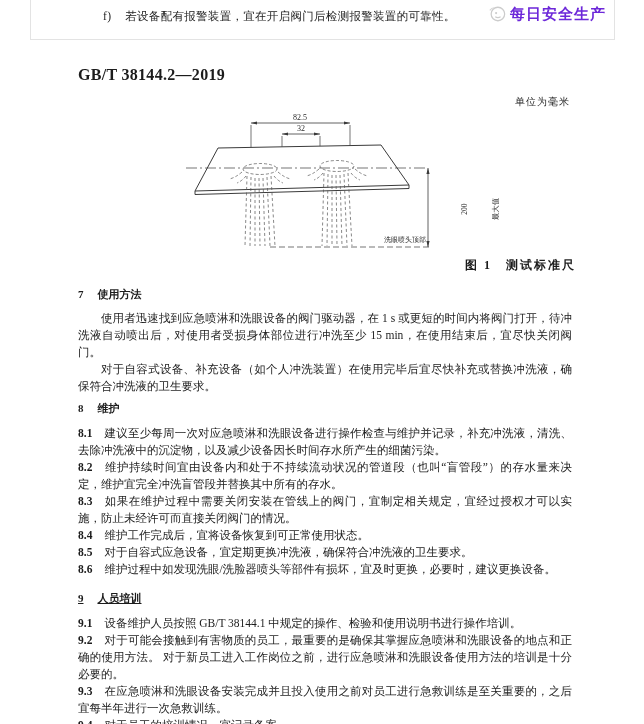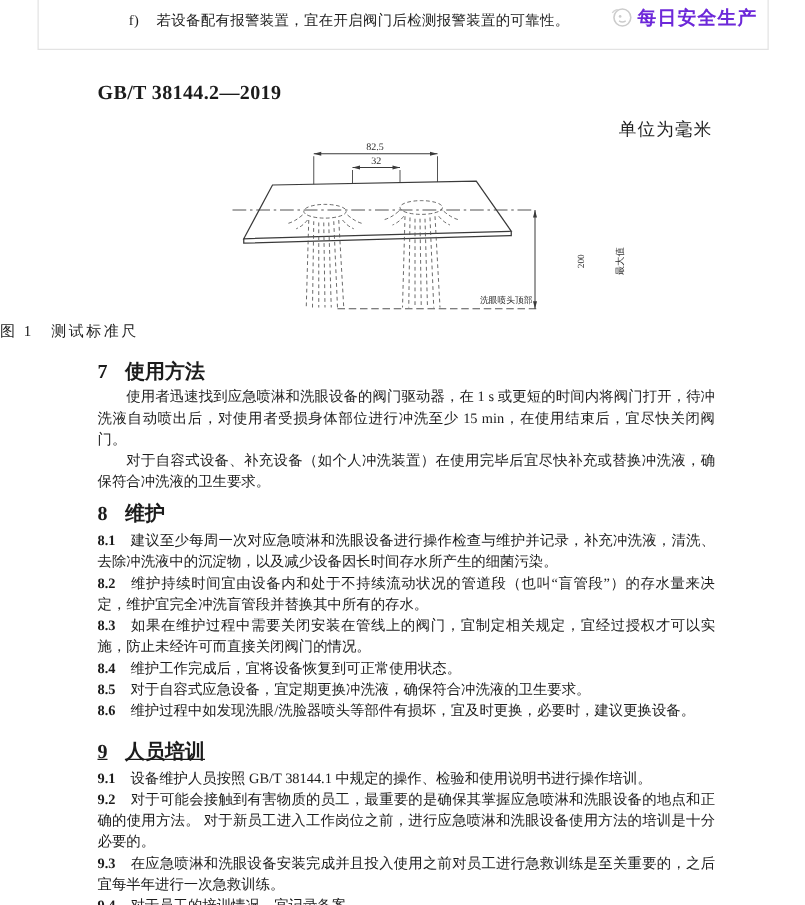--- a/index.html
+++ b/index.html
@@ -10,28 +10,28 @@
   .topbox{position:absolute;left:30px;top:-12px;width:583px;height:50px;
           border:1px solid #e3e3e3;background:#fff;}
   .fline{position:absolute;left:72px;top:20px;font-size:11.5px;letter-spacing:.3px;white-space:nowrap;}
   .fline .marker{display:inline-block;margin-right:14px;}
   .watermark{position:absolute;right:8px;top:16px;display:flex;align-items:flex-start;gap:4px;
              color:#6d28d9;font-family:"Liberation Sans","DejaVu Sans",sans-serif;
              font-weight:700;font-size:15px;letter-spacing:1px;}
   .wm-icon{width:18px;height:18px;flex:0 0 auto;}
 
   .doccode{position:absolute;left:78px;top:66px;font-size:16px;font-weight:700;letter-spacing:.3px;}
-  .unitnote{position:absolute;right:74px;top:95px;font-size:14px;letter-spacing:1px;}
+  .unitnote{position:absolute;right:74px;top:95px;font-size:10px;letter-spacing:1px;}
 
   .figwrap{position:absolute;left:130px;top:110px;width:400px;height:150px;}
-  .figcaption{position:absolute;left:0;top:257px;width:576px;text-align:left;
-              font-size:12px;font-weight:400;letter-spacing:2px;}
+  .figcaption{position:absolute;left:0;top:257px;width:576px;text-align:right;
+              font-size:12px;font-weight:700;letter-spacing:2px;}
 
   .col{position:absolute;left:78px;width:494px;font-size:11.5px;line-height:17px;text-align:justify;}
-  .shead{position:absolute;left:78px;font-size:16px;font-weight:700;}
+  .shead{position:absolute;left:78px;font-size:11px;font-weight:700;}
   .shead .num{margin-right:14px;}
   .para{margin:0;text-indent:2em;}
   .item{margin:0;}
   .item .no{font-weight:700;margin-right:12px;}
   svg text{font-family:"Liberation Serif","DejaVu Serif",serif;fill:#2b2b2b;}
 </style>
 </head>
 <body>
 
 <div id="page">

